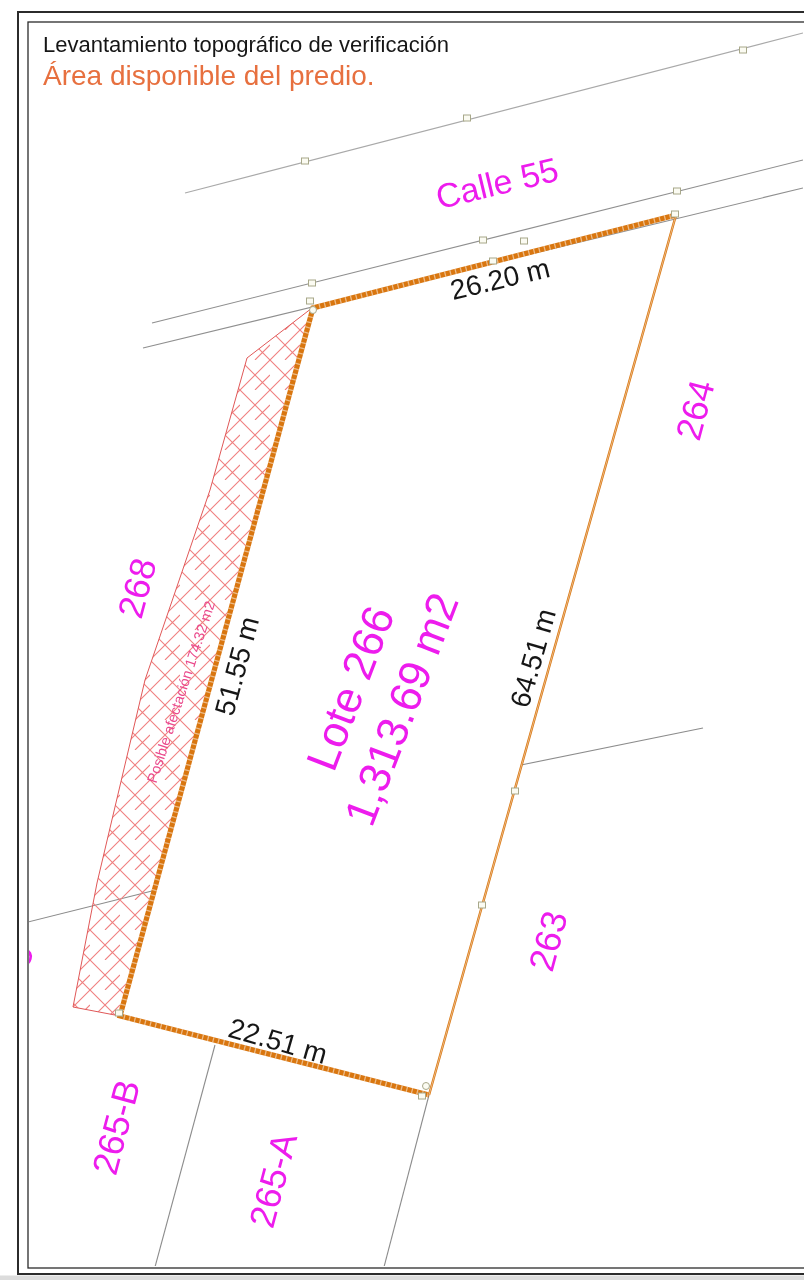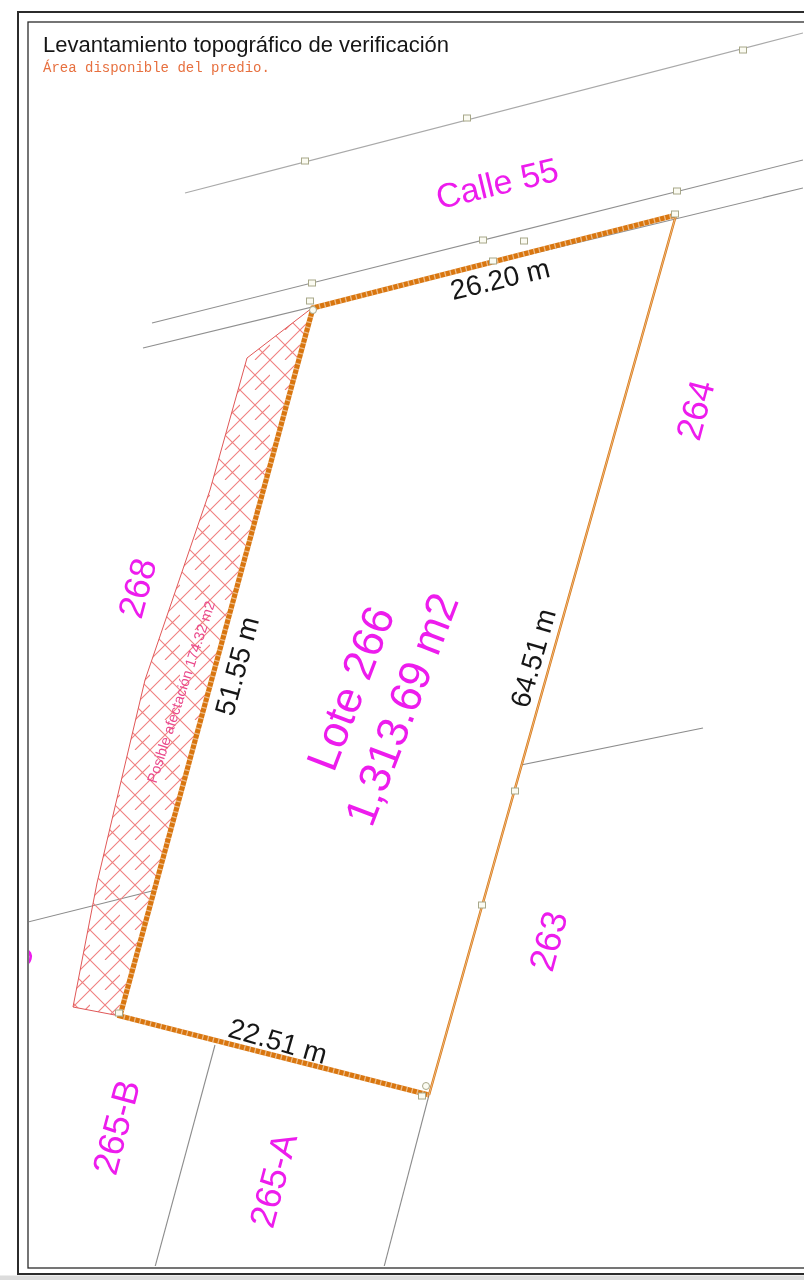--- a/index.html
+++ b/index.html
@@ -6,21 +6,21 @@
   .page{
     position:relative;
     width:804px;height:1280px;
     background:#ffffff;
     overflow:hidden;
     font-family:"Liberation Sans", sans-serif;
   }
   .page svg{position:absolute;left:0;top:0;}
   .hdr{position:absolute;left:43px;white-space:nowrap;z-index:5;}
   .hdr-title{top:32px;font-size:22px;color:#161616;}
-  .hdr-subtitle{top:60px;font-size:14px;color:#e7703f;font-family:Liberation Mono, monospace;}
+  .hdr-subtitle{top:60px;font-size:28px;color:#e7703f;}
   svg text{font-family:"Liberation Sans", sans-serif;}
 </style>
 </head>
 <body>
 
 <div class="page">
 
   <svg width="804" height="1280" viewBox="0 0 804 1280">
     <defs>
       <clipPath id="pageClip">

